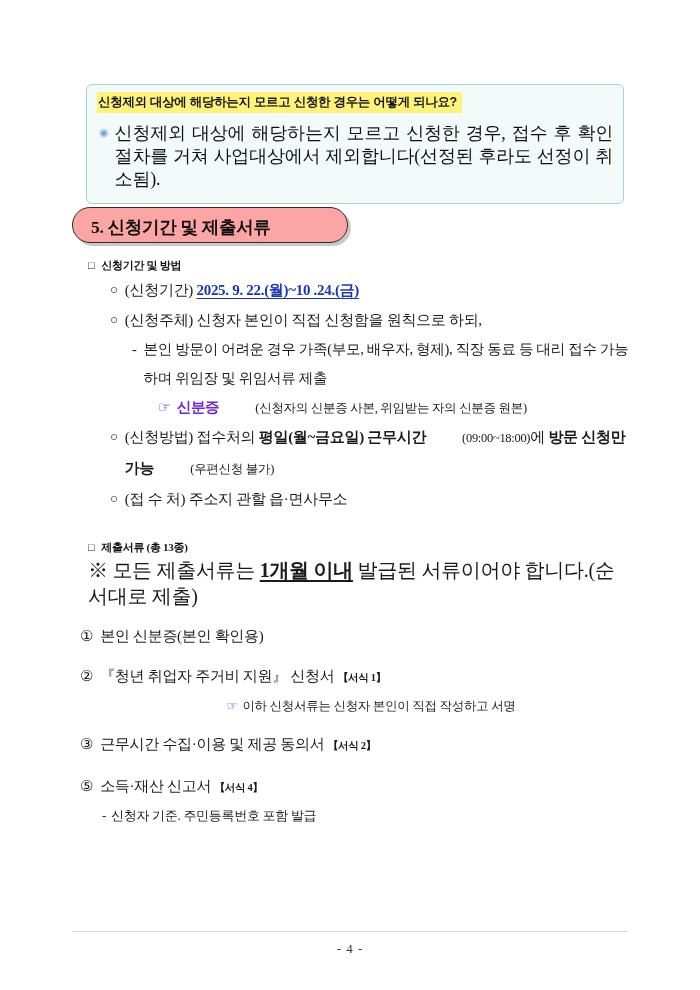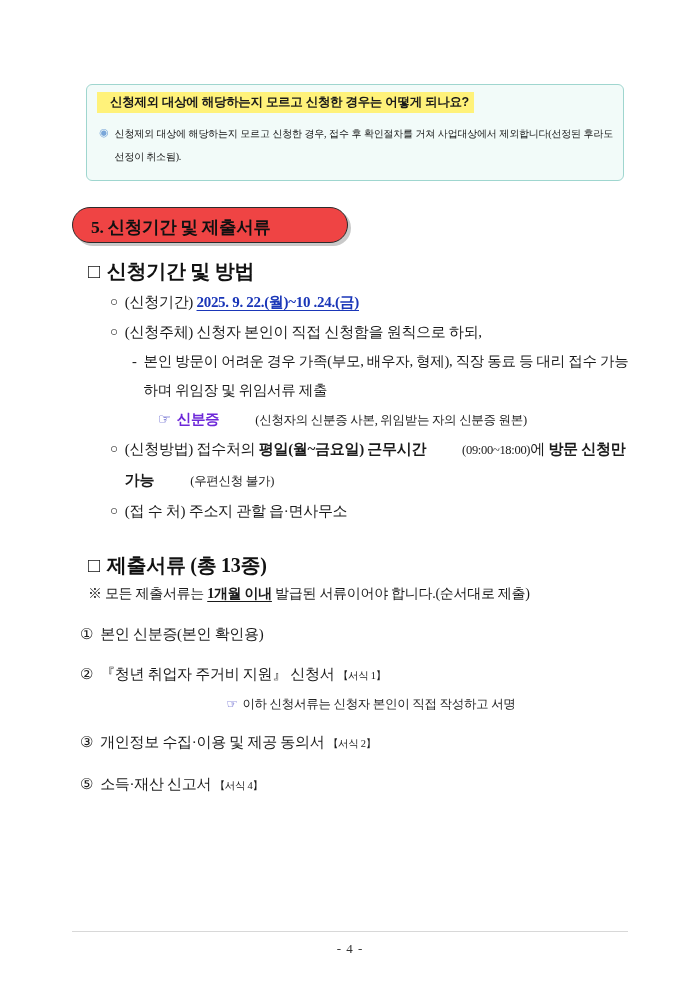--- a/index.html
+++ b/index.html
@@ -35,55 +35,55 @@
     background: #f2fbf9;
     padding: 7px 10px 12px 10px;
   }
   .qa-question {
     display: inline-block;
     background: #fff27a;
     color: #1a1a1a;
     font-size: 12.5px;
     font-weight: bold;
     font-family: "Liberation Sans", sans-serif;
-    padding: 2px 5px 2px 13px;
+    padding: 2px 5px 2px 1px;
     letter-spacing: -0.3px;
     white-space: nowrap;
   }
   .qa-answer-row {
     display: flex;
     margin-top: 9px;
     padding-left: 2px;
   }
   .qa-bullet {
     color: #7aa7d9;
     font-size: 11px;
     line-height: 20px;
     margin-right: 6px;
     flex: 0 0 auto;
   }
   .qa-answer {
-    font-size: 10px;
+    font-size: 18px;
     line-height: 23px;
     color: #111;
     letter-spacing: -0.2px;
     text-align: justify;
   }
 
   
   .section-pill {
     position: absolute;
     left: 72px;
     top: 207px;
     width: 276px;
     height: 36px;
     box-sizing: border-box;
     border: 1.6px solid #2b2b2b;
     border-radius: 18px;
-    background: #ef4444;
+    background: #fca5a5;
     box-shadow: 3px 3px 0 #c9c9c9;
   }
   .section-pill-text {
     position: absolute;
     left: 18px;
     top: 7px;
     font-size: 17.5px;
     font-weight: bold;
     letter-spacing: -0.3px;
     color: #111;
@@ -92,21 +92,21 @@
 
   
   .content {
     position: absolute;
     left: 72px;
     top: 258px;
     width: 560px;
   }
 
   .h-square {
-    font-size: 20px;
+    font-size: 11px;
     font-weight: bold;
     letter-spacing: -0.3px;
     margin: 0 0 2px 16px;
     color: #111;
   }
   .h-square .mark {
     font-weight: normal;
     margin-right: 7px;
   }
 
@@ -169,38 +169,38 @@
   .u-b {
     text-decoration: underline;
     font-weight: bold;
     text-underline-offset: 3px;
   }
 
   .sub-block {
     margin-top: 26px;
   }
   .note-line {
-    font-size: 14px;
+    font-size: 20px;
     line-height: 26px;
     margin-left: 16px;
     letter-spacing: -0.3px;
   }
   .num-line {
     font-size: 15px;
     line-height: 26px;
     margin-left: 8px;
     margin-top: 14px;
     letter-spacing: -0.3px;
   }
   .num-line .mark {
     margin-right: 7px;
   }
   .form-tag {
     font-size: 10.5px;
-    font-weight: normal;
+    font-weight: bold;
     letter-spacing: -0.3px;
   }
   .sub-note {
     font-size: 12.5px;
     line-height: 22px;
     margin-left: 38px;
     margin-top: 4px;
     letter-spacing: -0.3px;
     color: #222;
     text-align: center;
@@ -312,26 +312,29 @@
       </div>
 
       <div class="num-line">
         <span class="mark">②</span><span>『청년 취업자 주거비 지원』 신청서</span> <span class="form-tag">【서식 1】</span>
       </div>
       <div class="sub-note">
         <span class="mark">☞</span><span>이하 신청서류는 신청자 본인이 직접 작성하고 서명</span>
       </div>
 
       <div class="num-line">
-        <span class="mark">③</span><span>개인정보 수집·이용 및 제공 동의서</span> <span class="form-tag">【서식 2】</span>
+        <span class="mark">③</span><span>근무시간 수집·이용 및 제공 동의서</span> <span class="form-tag">【서식 2】</span>
       </div>
 
 
       <div class="num-line">
         <span class="mark">⑤</span><span>소득·재산 신고서</span> <span class="form-tag">【서식 4】</span>
       </div>
 
+      <div class="dash-note">
+        <span class="mark">-</span><span>신청자 기준. 주민등록번호 포함 발급</span>
+      </div>
     </div>
   </div>
 
   <div class="footer-rule"></div>
   <div class="page-number">- 4 -</div>
 </div>
 
 </body></html>

